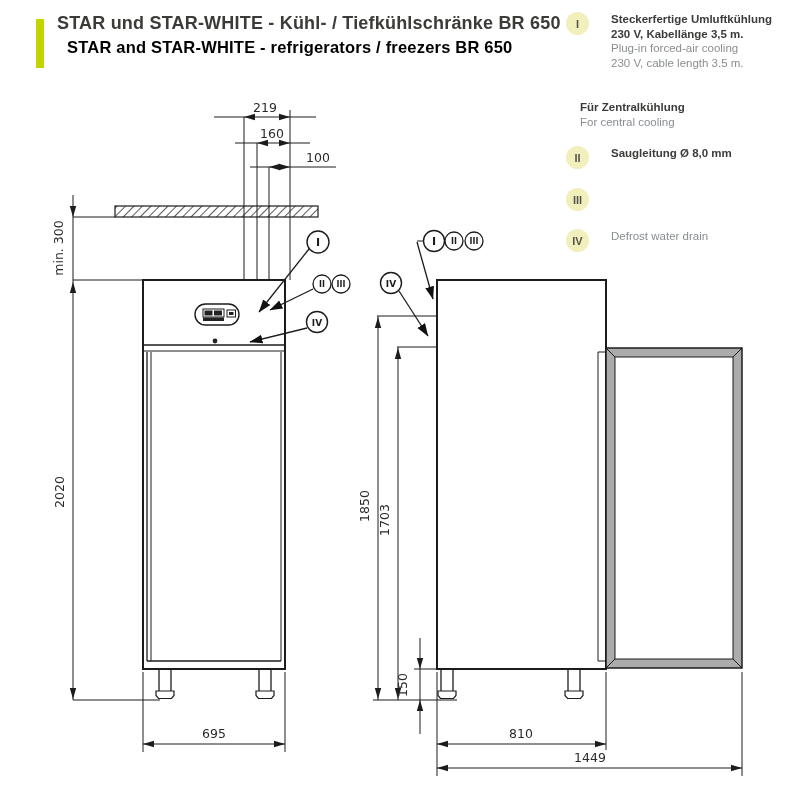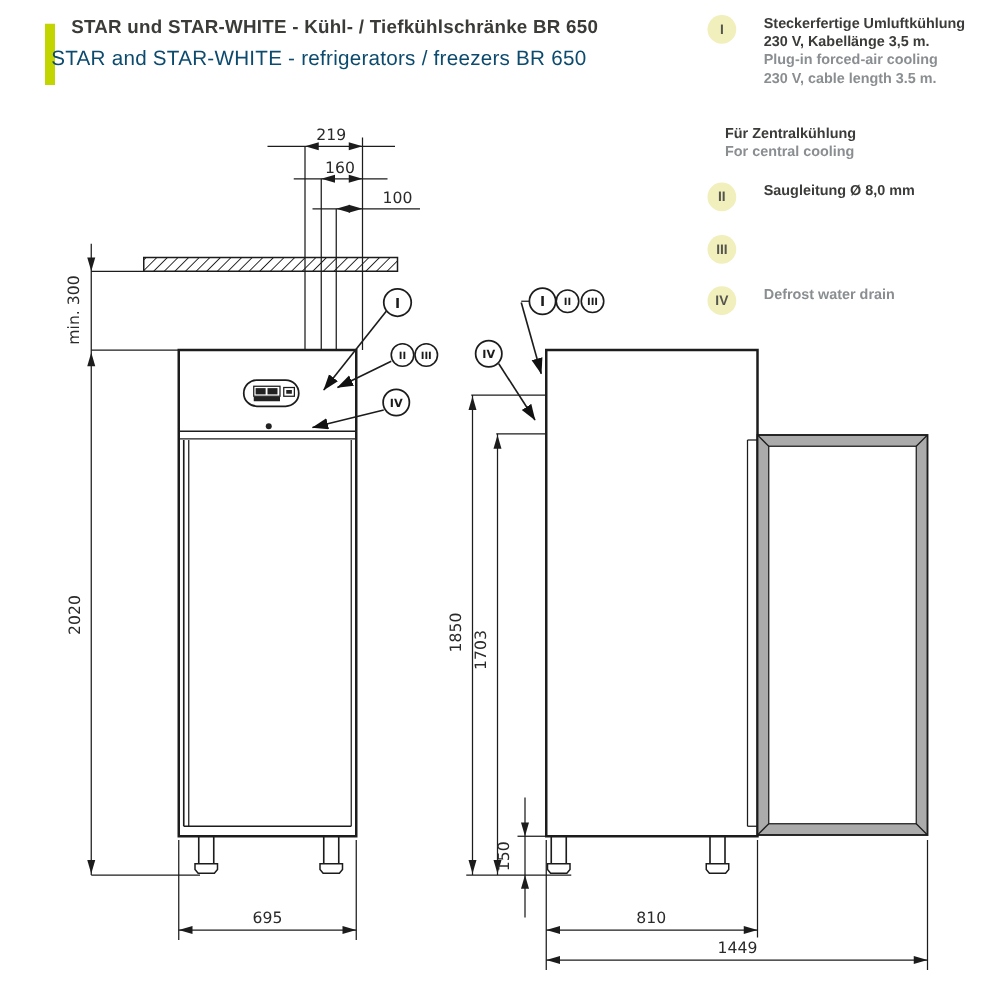--- a/index.html
+++ b/index.html
@@ -1,29 +1,29 @@
 <!DOCTYPE html>
 <html><head>
 <meta charset="utf-8">
 <style>
   html,body{margin:0;padding:0;background:#fff;}
   body{width:800px;height:800px;position:relative;font-family:"Liberation Sans",sans-serif;overflow:hidden;}
 
   
   .accent-bar{position:absolute;left:36px;top:19px;width:8px;height:49px;background:#c3d500;}
-  .title-de{position:absolute;left:57px;top:13px;font-size:15px;font-weight:bold;color:#3b3b38;letter-spacing:.2px;white-space:nowrap;}
-  .title-en{position:absolute;left:41px;top:38px;font-size:16.5px;color:#0c4a6e;letter-spacing:.2px;white-space:nowrap;}
+  .title-de{position:absolute;left:57px;top:13px;font-size:18px;font-weight:bold;color:#3b3b38;letter-spacing:.2px;white-space:nowrap;}
+  .title-en{position:absolute;left:67px;top:38px;font-size:16.5px;color:#000000;letter-spacing:.2px;white-space:nowrap;font-weight:bold;}
 
   
   .legend-item{position:absolute;left:566px;width:232px;display:flex;}
   .legend-circle{flex:0 0 auto;width:23px;height:23px;border-radius:50%;background:#f1efbc;color:#55554f;
     font-weight:bold;font-size:11px;display:flex;align-items:center;justify-content:center;margin-right:22px;}
   .legend-text{flex:1;}
   .lg-de{font-size:11.5px;font-weight:bold;color:#3b3b39;line-height:14.5px;white-space:nowrap;}
-  .lg-en{font-size:11.5px;color:#8a8e91;line-height:14.5px;white-space:nowrap;font-weight:bold;}
+  .lg-en{font-size:11.5px;color:#8a8e91;line-height:14.5px;white-space:nowrap;}
   .legend-heading{position:absolute;left:580px;}
 
   
   svg{position:absolute;left:0;top:0;}
   .ln{stroke:#1c1c1c;stroke-width:1.3;fill:none;}
   .ln2{stroke:#1c1c1c;stroke-width:2;fill:#fff;}
   .thin{stroke:#1c1c1c;stroke-width:1;fill:none;}
   .fillw{fill:#fff;}
   .dk{fill:#222;stroke:none;}
   .arr{fill:#1c1c1c;stroke:none;}

